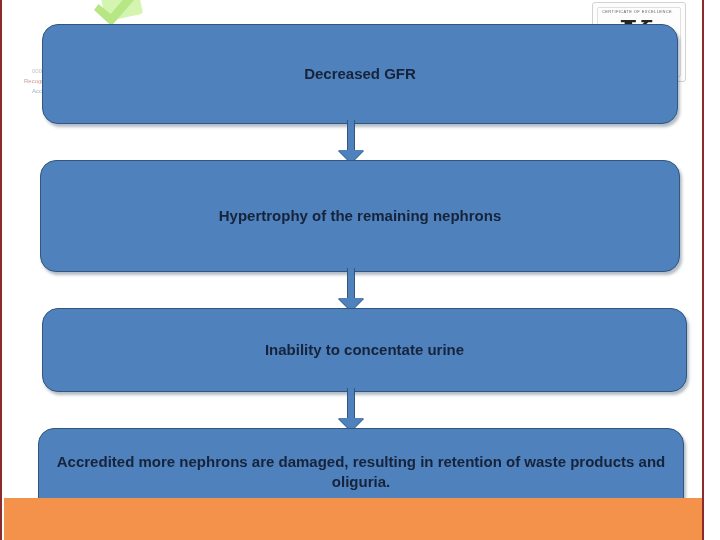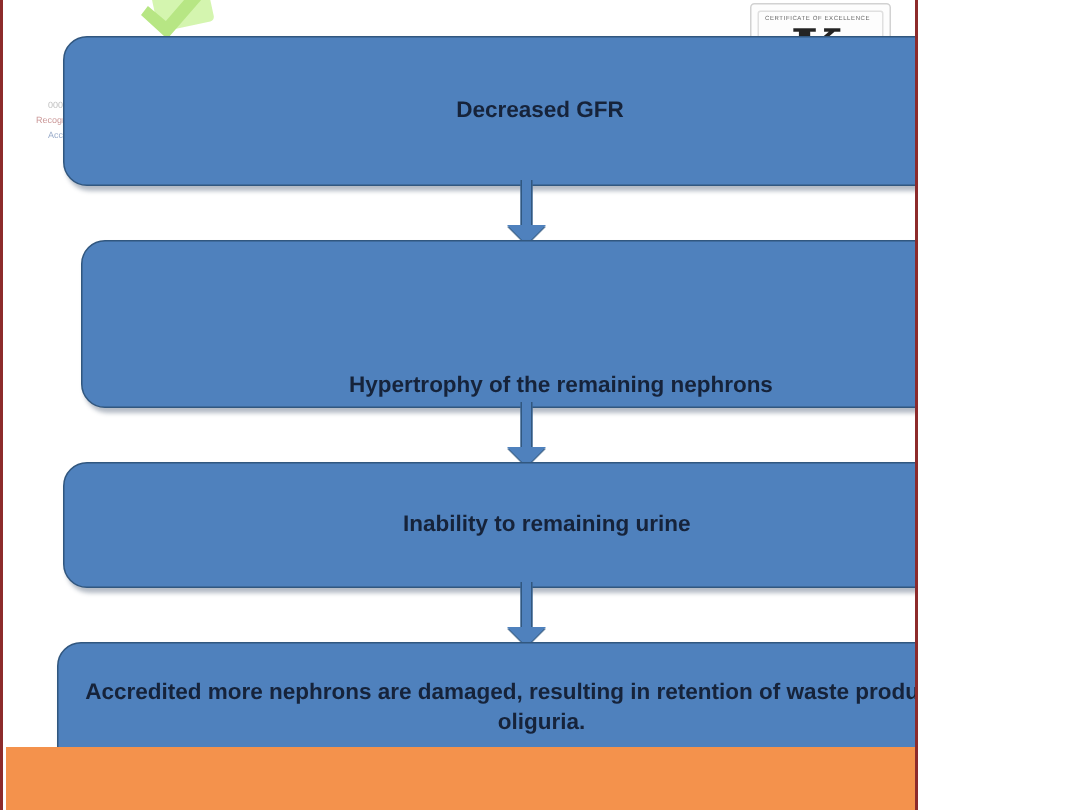--- a/index.html
+++ b/index.html
@@ -2,21 +2,21 @@
 <html><head>
 <meta charset="utf-8">
 <style>
   html, body {
     margin: 0;
     padding: 0;
     background: #ffffff;
   }
   #slide {
     position: relative;
-    width: 612px;
+    width: 704px;
     height: 540px;
     overflow: hidden;
     background: #ffffff;
     font-family: "Liberation Sans", sans-serif;
     border-left: 2px solid #8d2b2b;
     border-right: 2px solid #8d2b2b;
     box-sizing: border-box;
   }
 
   
@@ -148,21 +148,21 @@
     box-sizing: border-box;
     text-align: center;
     color: #16233a;
     font-weight: bold;
     font-size: 15px;
     line-height: 1.32;
     padding: 4px 14px;
   }
 
   #box-1 { left: 40px;  top: 24px;  width: 636px; height: 100px; }
-  #box-2 { left: 52px;  top: 160px; width: 640px; height: 112px; align-items: flex-end; }
+  #box-2 { left: 38px;  top: 160px; width: 640px; height: 112px; }
   #box-3 { left: 40px;  top: 308px; width: 645px; height: 84px;  }
   #box-4 { left: 36px;  top: 428px; width: 646px; height: 88px;  }
 
   
   .arrow {
     position: absolute;
     width: 26px;
   }
   .arrow .shaft {
     position: absolute;
@@ -236,21 +236,21 @@
   <div class="flow-box" id="box-2">
     <span class="box-text">Hypertrophy of the remaining nephrons</span>
   </div>
 
   <div class="arrow" id="arrow-2">
     <div class="shaft"></div>
     <div class="head"></div>
   </div>
 
   <div class="flow-box" id="box-3">
-    <span class="box-text">Inability to remaining urine</span>
+    <span class="box-text">Inability to concentate urine</span>
   </div>
 
   <div class="arrow" id="arrow-3">
     <div class="shaft"></div>
     <div class="head"></div>
   </div>
 
   <div class="flow-box" id="box-4">
     <span class="box-text">Accredited more nephrons are damaged, resulting in retention of waste products and oliguria.</span>
   </div>

